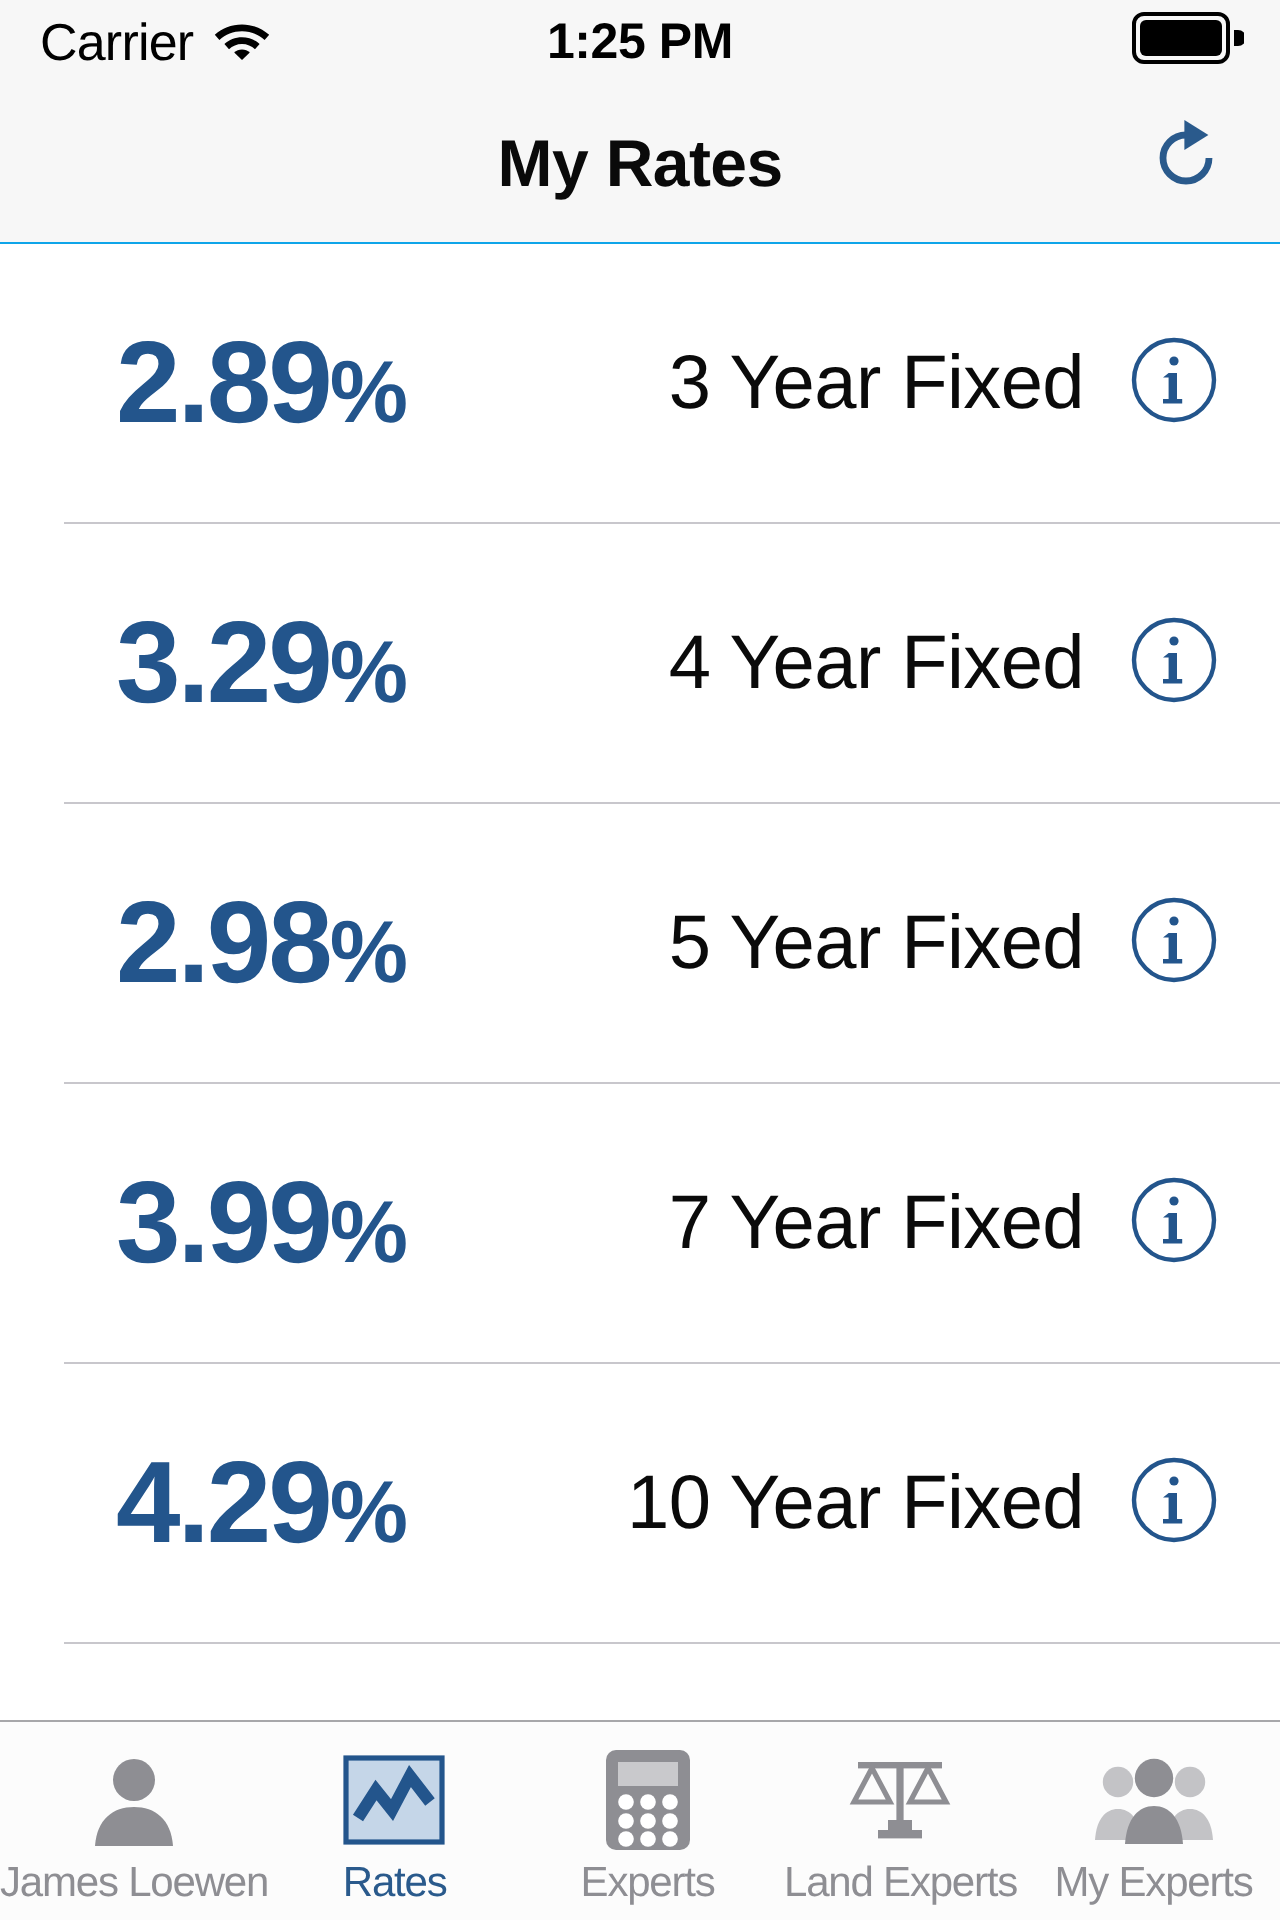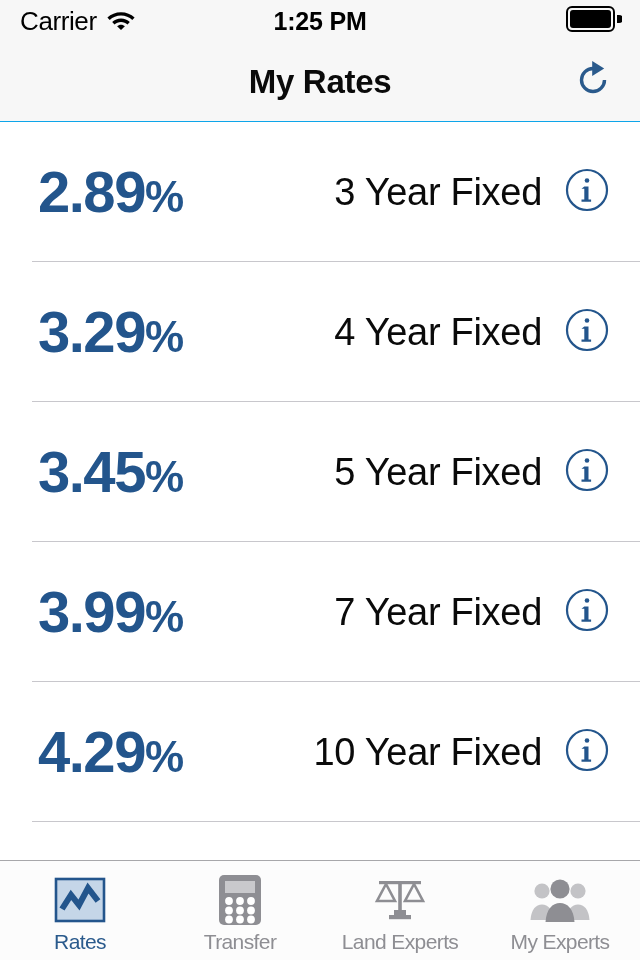--- a/index.html
+++ b/index.html
@@ -92,20 +92,21 @@
     background:#ffffff;
     overflow:hidden;
   }
   .rate-row {
     height:140px;
     display:flex;
     align-items:center;
     position:relative;
     background:#ffffff;
     cursor:pointer;
+    padding-left:20px;
   }
   .rate-row::after {
     content:"";
     position:absolute;
     left:32px; right:0; bottom:0;
     height:1px;
     background:#C8C7CC;
   }
   .rate-value {
     width:300px;
@@ -238,21 +239,21 @@
           <svg width="44" height="44" viewBox="0 0 44 44">
             <circle cx="22" cy="22" r="20" fill="none" stroke="#23558C" stroke-width="2.2"></circle>
             <circle cx="22" cy="12.5" r="2.3" fill="#23558C"></circle>
             <path d="M19.3 18.5 h4.2 v13 h2.6 v2.2 h-9.6 v-2.2 h2.8 v-10.8 h-2.8 z" fill="#23558C"></path>
           </svg>
         </span>
       </div>
     </div>
 
     <div class="rate-row">
-      <div class="rate-value"><span>3.45</span><span class="pct">%</span></div>
+      <div class="rate-value"><span>2.98</span><span class="pct">%</span></div>
       <div class="rate-term">5 Year Fixed</div>
       <div class="info-btn">
         <span>
           <svg width="44" height="44" viewBox="0 0 44 44">
             <circle cx="22" cy="22" r="20" fill="none" stroke="#23558C" stroke-width="2.2"></circle>
             <circle cx="22" cy="12.5" r="2.3" fill="#23558C"></circle>
             <path d="M19.3 18.5 h4.2 v13 h2.6 v2.2 h-9.6 v-2.2 h2.8 v-10.8 h-2.8 z" fill="#23558C"></path>
           </svg>
         </span>
       </div>
@@ -283,20 +284,29 @@
             <path d="M19.3 18.5 h4.2 v13 h2.6 v2.2 h-9.6 v-2.2 h2.8 v-10.8 h-2.8 z" fill="#23558C"></path>
           </svg>
         </span>
       </div>
     </div>
 
   </div>
 
   <div class="tab-bar">
 
+    <div class="tab-item">
+      <div class="tab-icon">
+        <svg width="50" height="50" viewBox="0 0 50 50">
+          <circle cx="25" cy="15" r="10.5" fill="#8E8E93"></circle>
+          <path d="M5.5 48 C6.5 34.5 14.5 28.5 25 28.5 C35.5 28.5 43.5 34.5 44.5 48 Z" fill="#8E8E93"></path>
+        </svg>
+      </div>
+      <div class="tab-label">James Loewen</div>
+    </div>
 
     <div class="tab-item active">
       <div class="tab-icon">
         <svg width="52" height="46" viewBox="0 0 52 46">
           <rect x="2" y="2" width="48" height="42" fill="#C5D6E8" stroke="#23558C" stroke-width="2.6"></rect>
           <path d="M8 32 L17 18 L25 28 L34 11 L44 24" fill="none" stroke="#23558C" stroke-width="6" stroke-linejoin="miter" stroke-linecap="butt"></path>
         </svg>
       </div>
       <div class="tab-label">Rates</div>
     </div>
@@ -310,21 +320,21 @@
           <circle cx="23" cy="28" r="3.9" fill="#fff"></circle>
           <circle cx="34" cy="28" r="3.9" fill="#fff"></circle>
           <circle cx="12" cy="37.5" r="3.9" fill="#fff"></circle>
           <circle cx="23" cy="37.5" r="3.9" fill="#fff"></circle>
           <circle cx="34" cy="37.5" r="3.9" fill="#fff"></circle>
           <circle cx="12" cy="46.5" r="3.9" fill="#fff"></circle>
           <circle cx="23" cy="46.5" r="3.9" fill="#fff"></circle>
           <circle cx="34" cy="46.5" r="3.9" fill="#fff"></circle>
         </svg>
       </div>
-      <div class="tab-label">Transfer</div>
+      <div class="tab-label">Experts</div>
     </div>
 
     <div class="tab-item">
       <div class="tab-icon">
         <svg width="54" height="50" viewBox="0 0 54 50">
           <rect x="25.2" y="6" width="3.6" height="34" fill="#8E8E93"></rect>
           <rect x="6" y="6" width="42" height="3.2" fill="#8E8E93"></rect>
           <rect x="16" y="40" width="22" height="4.2" fill="#8E8E93"></rect>
           <rect x="21" y="35" width="12" height="5" fill="#8E8E93"></rect>
           <path d="M13 9 L4 26 h18 z" fill="none" stroke="#8E8E93" stroke-width="2.6"></path>

